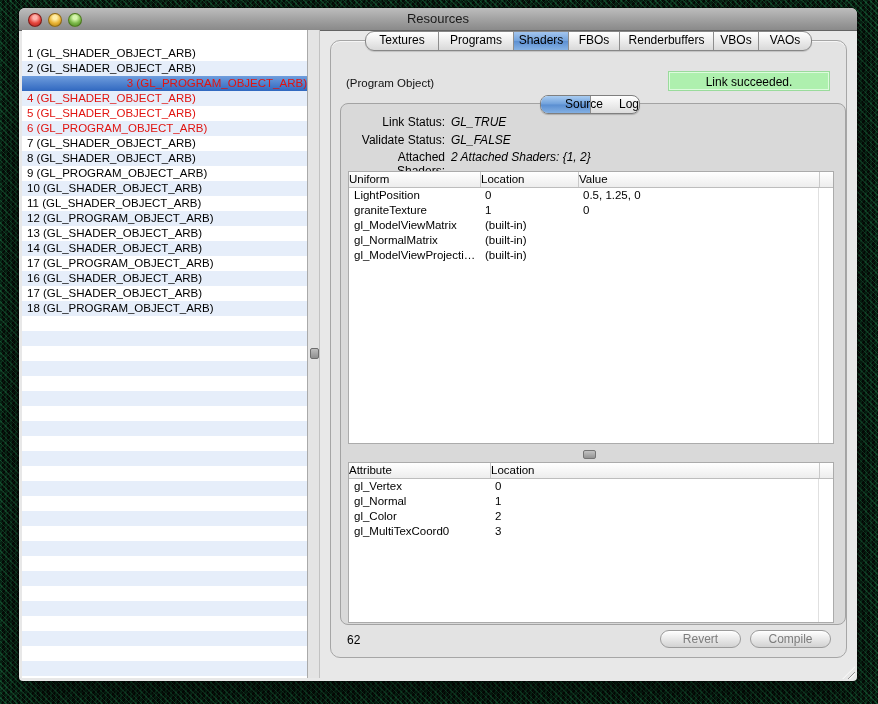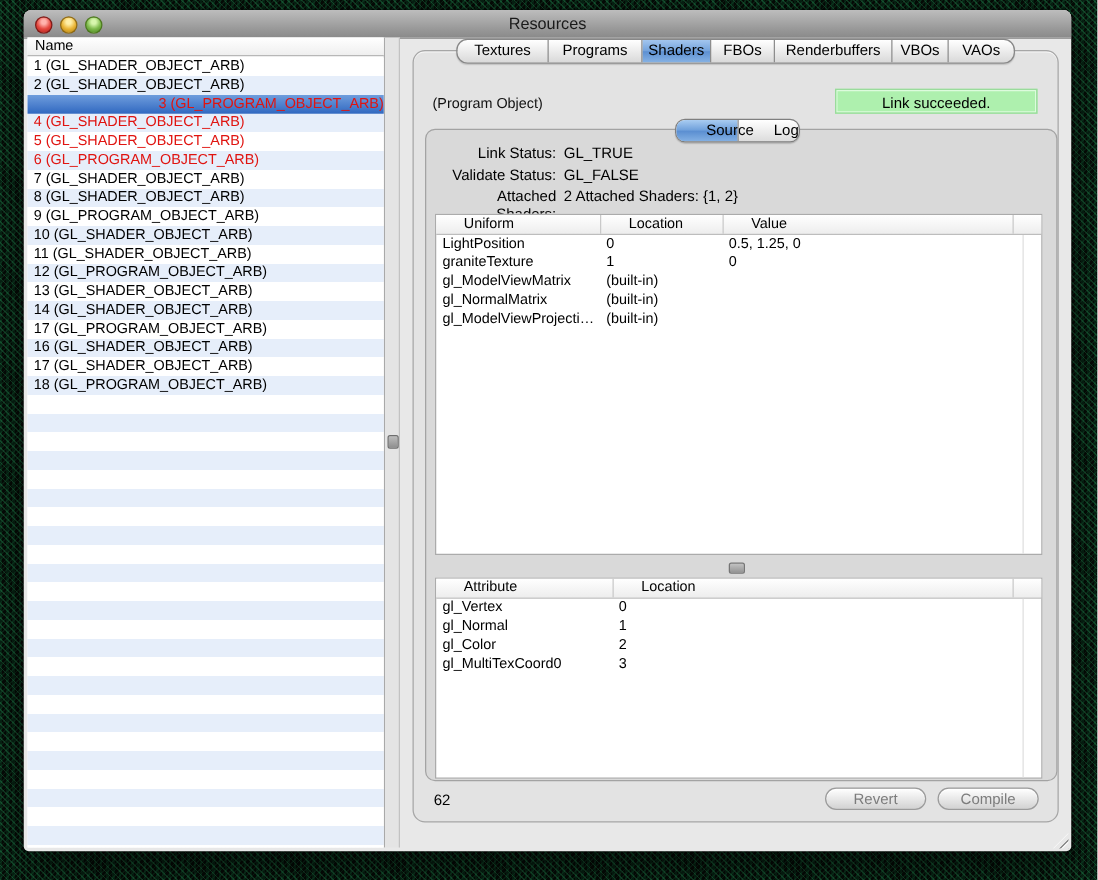--- a/index.html
+++ b/index.html
@@ -55,27 +55,27 @@
   
   #subtabs{position:absolute;left:521px;top:87px;width:98px;height:17px;display:flex;border:1px solid #7f7f7f;
     border-radius:8px;overflow:hidden;background:linear-gradient(#ffffff,#dcdcdc);box-shadow:0 1px 1px rgba(0,0,0,.2);}
   .subtab{height:17px;line-height:16px;text-align:right;font-size:12px;color:#000;box-sizing:border-box;padding-left:24px;}
   .subtab:nth-child(1){width:49px;}
   .subtab:nth-child(2){width:49px;border-left:1px solid #8d8d8d;}
   .subtab.on{background:linear-gradient(#a9ccf1 0%,#6fa0db 48%,#5a8ed1 52%,#83b0e3 100%);}
   
   .statrow{position:absolute;left:331px;width:480px;height:15px;display:flex;font-size:12px;color:#000;}
   .statlabel{width:95px;text-align:right;flex:none;}
-  .statvalue{margin-left:6px;}
+  .statvalue{margin-left:6px;font-style:italic;}
   
   .table{position:absolute;background:#fff;border:1px solid #ababab;box-sizing:border-box;}
   #utable{left:329px;top:163px;width:486px;height:273px;}
   #atable{left:329px;top:454px;width:486px;height:161px;}
   .thead{display:flex;height:16px;background:linear-gradient(#ffffff,#ededed);border-bottom:1px solid #bdbdbd;box-sizing:border-box;}
-  .th{font-size:11.5px;color:#000;line-height:15px;padding-left:22px;box-sizing:border-box;border-left:1px solid #c9c9c9;white-space:nowrap;overflow:hidden;}
+  .th{font-size:11.5px;color:#000;line-height:15px;padding-left:0;box-sizing:border-box;border-left:1px solid #c9c9c9;white-space:nowrap;overflow:hidden;}
   .th:first-child{border-left:none;}
   .trow{display:flex;height:15px;}
   .td{font-size:11.5px;color:#000;line-height:15px;padding-left:5px;box-sizing:border-box;white-space:nowrap;overflow:hidden;}
   #utable .c0{width:131px;}#utable .c1{width:98px;}#utable .c2{flex:1;}
   #atable .c0{width:141px;}#atable .c1{flex:1;}
   .th.gut{width:14px;flex:none;}
   .gutterline{position:absolute;right:14px;top:16px;bottom:0;width:0;border-left:1px solid #e0e0e0;}
   
   #hgrab{position:absolute;left:564px;top:442px;width:11px;height:7px;border-radius:2px;
     background:linear-gradient(#c2c2c2,#949494);border:1px solid #757575;}
@@ -98,21 +98,20 @@
   <div id="win">
 
     <div id="titlebar">
       <span class="light red"></span>
       <span class="light yellow"></span>
       <span class="light green"></span>
       <div class="title">Resources</div>
     </div>
 
     <div id="listpanel">
-      <div id="listheader">Name</div>
       <div id="listbody">
           <div class="lrow">1 (GL_SHADER_OBJECT_ARB)</div>
           <div class="lrow">2 (GL_SHADER_OBJECT_ARB)</div>
           <div class="lrow sel red">3 (GL_PROGRAM_OBJECT_ARB)</div>
           <div class="lrow red">4 (GL_SHADER_OBJECT_ARB)</div>
           <div class="lrow red">5 (GL_SHADER_OBJECT_ARB)</div>
           <div class="lrow red">6 (GL_PROGRAM_OBJECT_ARB)</div>
           <div class="lrow">7 (GL_SHADER_OBJECT_ARB)</div>
           <div class="lrow">8 (GL_SHADER_OBJECT_ARB)</div>
           <div class="lrow">9 (GL_PROGRAM_OBJECT_ARB)</div>

